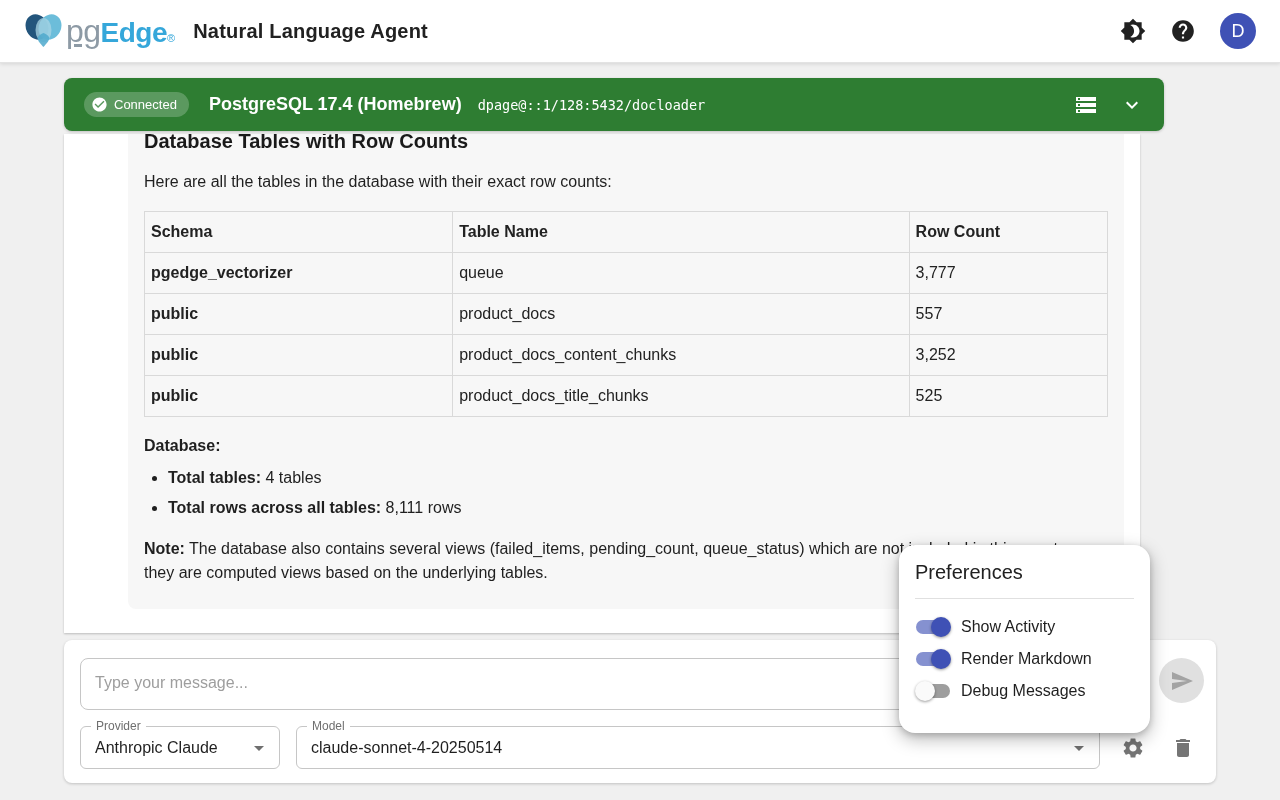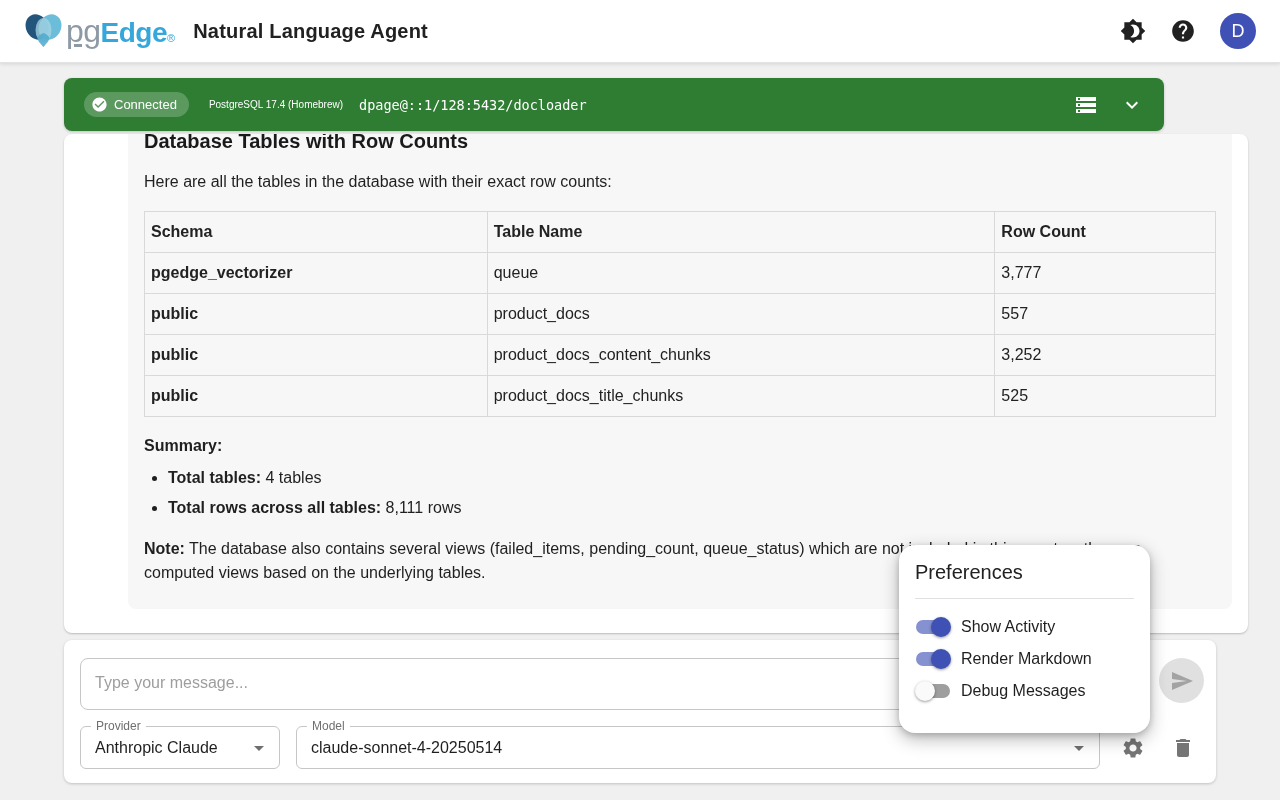--- a/index.html
+++ b/index.html
@@ -46,29 +46,29 @@
     padding:0 20px; color:#fff;
     z-index:15;
     box-shadow:0 1px 3px rgba(0,0,0,0.2);
   }
   .conn-pill {
     display:flex; align-items:center; gap:6px;
     background:rgba(255,255,255,0.22);
     border-radius:14px; padding:4px 12px 4px 7px;
     font-size:13px;
   }
-  .conn-server { font-size:10px; margin-left:20px; }
+  .conn-server { font-size:18px; margin-left:20px;font-weight:bold; }
   .conn-dsn { font-family:"DejaVu Sans Mono", monospace; font-size:13.5px; margin-left:16px; }
   .conn-actions { margin-left:auto; display:flex; align-items:center; gap:22px; }
   .conn-icon { width:24px; height:24px; color:#fff; cursor:pointer; background:none; border:none; }
 
   
   .chat-panel {
-    position:absolute; left:64px; top:134px; width:1184px; height:499px;
-    background:#ffffff; border-radius:8px;
+    position:absolute; left:64px; top:134px; width:1076px; height:499px;
+    background:#ffffff; border-radius:0;
     overflow:hidden;
     box-shadow:0 1px 2px rgba(0,0,0,0.22);
     z-index:5;
   }
   .message-card {
     margin:-20px 16px 0 64px;
     background:#f7f7f7;
     border-radius:8px;
     padding:16px 16px 24px 16px;
   }
@@ -245,21 +245,21 @@
           <td>3,252</td>
         </tr>
         <tr>
           <td class="schema-cell">public</td>
           <td>product_docs_title_chunks</td>
           <td>525</td>
         </tr>
       </tbody>
     </table>
 
-    <p class="msg-summary">Summary:</p>
+    <p class="msg-summary">Database:</p>
     <ul class="msg-bullets">
       <li><strong>Total tables:</strong><span> 4 tables</span></li>
       <li><strong>Total rows across all tables:</strong><span> 8,111 rows</span></li>
     </ul>
     <p class="msg-note"><strong>Note:</strong><span> The database also contains several views (failed_items, pending_count, queue_status) which are not included in this count as they are computed views based on the underlying tables.</span></p>
   </div>
 </div>
 
 <div class="composer-panel">
   <textarea class="message-input" placeholder="Type your message..." style=""></textarea>

